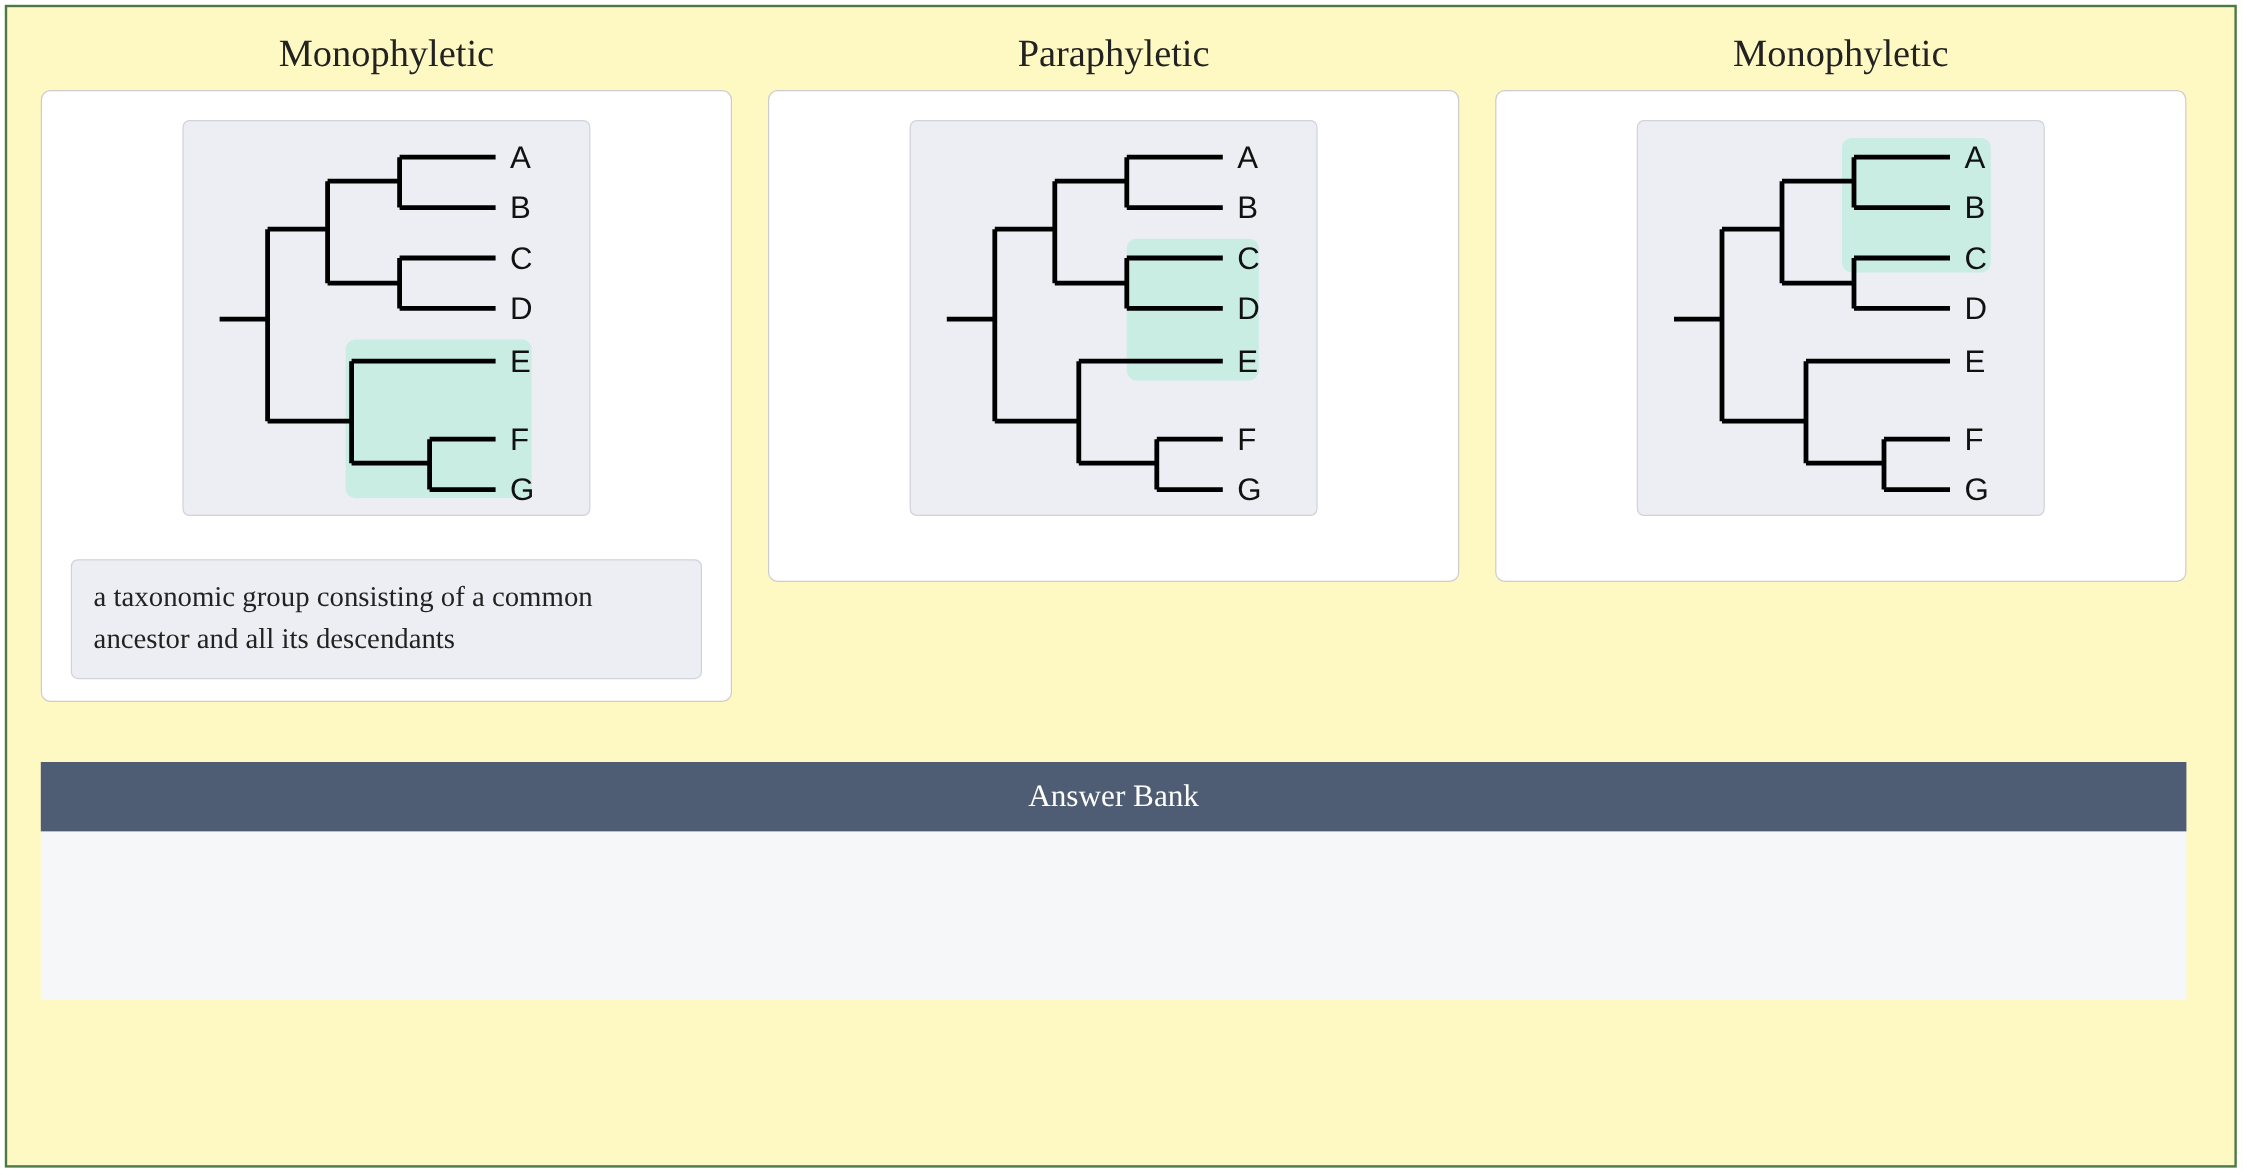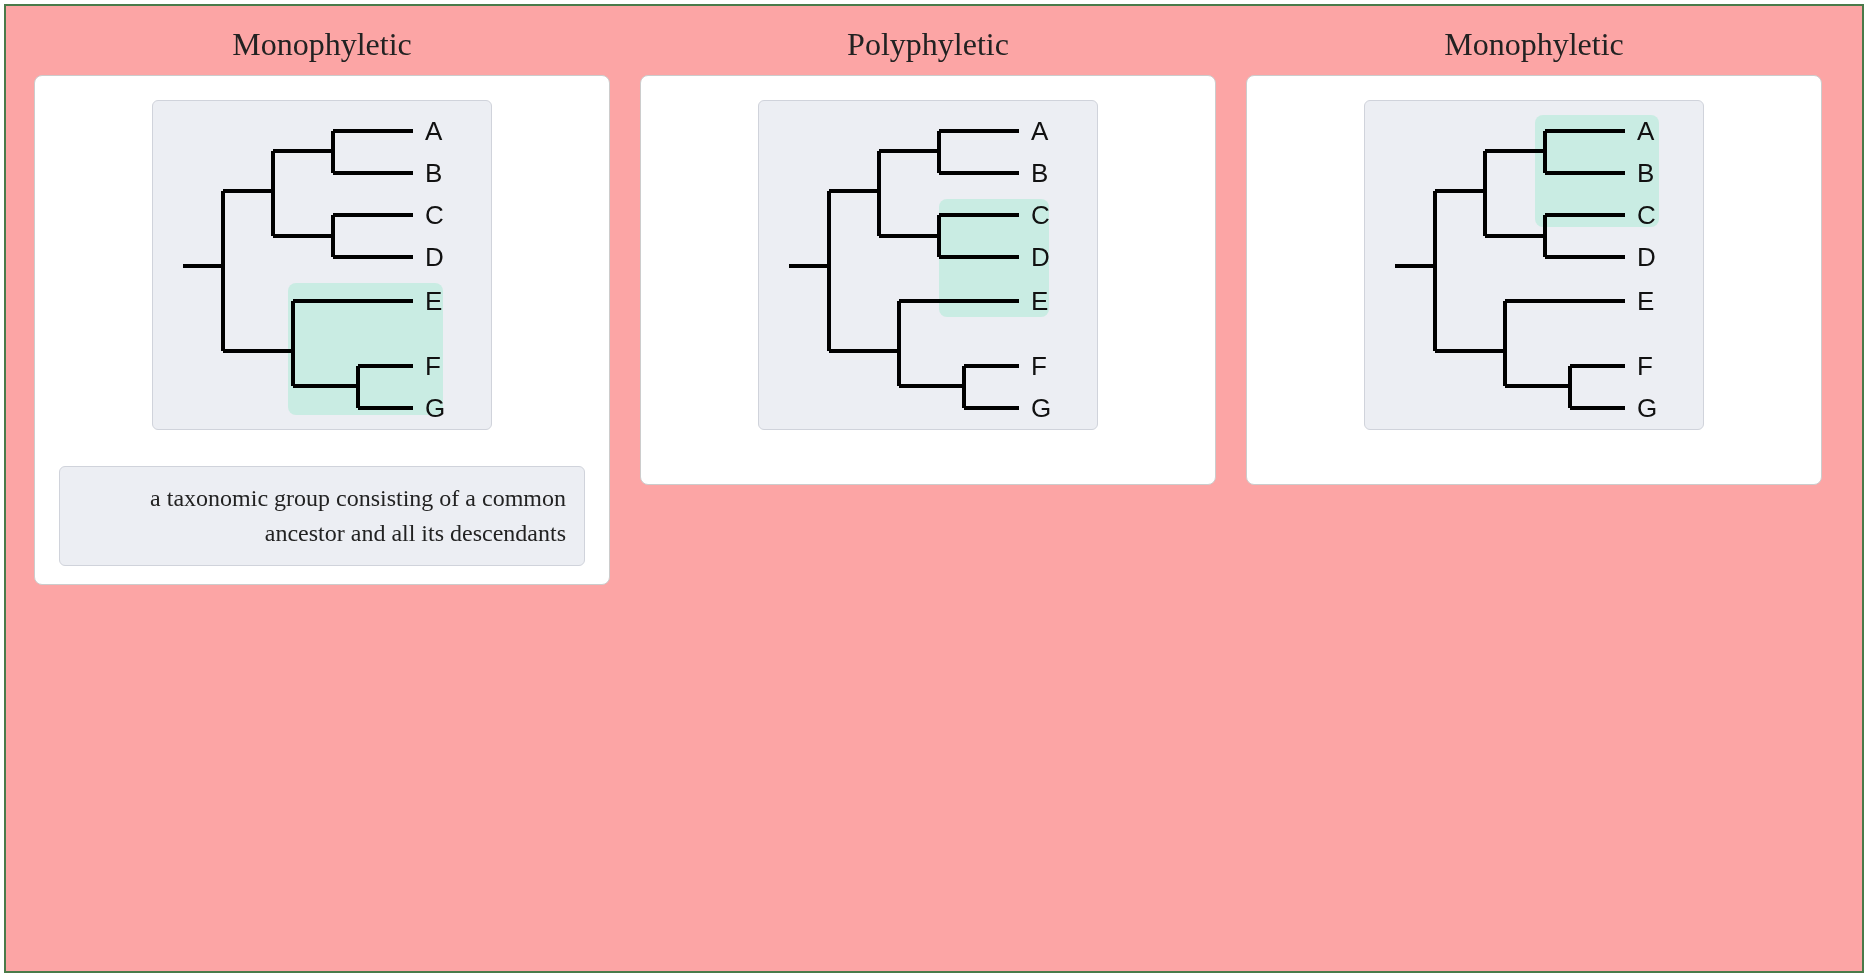--- a/index.html
+++ b/index.html
@@ -7,21 +7,21 @@
     margin: 0;
     padding: 0;
     font-family: Georgia, 'Times New Roman', serif;
     background: #fff;
   }
   .outer-frame {
     border: 2px solid #4a7a4a;
     margin: 4px;
     padding: 20px 40px 0 28px;
     min-height: 969px;
-    background: #fca5a5;
+    background: #fef9c3;
   }
   .cards-row {
     display: flex;
     justify-content: space-between;
     gap: 30px;
     margin-bottom: 50px;
   }
   .card-column {
     flex: 1;
     display: flex;
@@ -55,21 +55,21 @@
     height: 330px;
   }
   .tree-svg {
     display: block;
   }
   .desc-box {
     background: #eceef3;
     border: 1px solid #d0d3db;
     border-radius: 6px;
     padding: 14px 18px;
-    text-align: right;
+    text-align: left;
     font-size: 24px;
     color: #222;
     line-height: 1.45;
     width: 100%;
   }
   .answer-bank {
     background: #4e5d73;
     color: #fff;
     text-align: center;
     font-size: 26px;
@@ -140,21 +140,21 @@
             <text class="taxon-label" x="262" y="199">E</text>
             <text class="taxon-label" x="262" y="264">F</text>
             <text class="taxon-label" x="262" y="306">G</text>
           </svg>
         </div>
         <div class="desc-box">a taxonomic group consisting of a common ancestor and all its descendants</div>
       </div>
     </div>
 
     <div class="card-column">
-      <div class="card-title">Polyphyletic</div>
+      <div class="card-title">Paraphyletic</div>
       <div class="card">
         <div class="tree-box">
           <svg class="tree-svg" width="316" height="310" viewBox="0 0 316 310">
             <rect x="170" y="88" width="110" height="118" rx="8" ry="8" fill="#c9ece3"></rect>
             <g stroke="#000" stroke-width="4" fill="none">
               <line x1="20" y1="155" x2="60" y2="155"></line>
               <line x1="60" y1="80" x2="60" y2="240"></line>
               <line x1="60" y1="80" x2="110" y2="80"></line>
               <line x1="110" y1="40" x2="110" y2="125"></line>
               <line x1="110" y1="40" x2="170" y2="40"></line>
@@ -219,14 +219,18 @@
             <text class="taxon-label" x="262" y="199">E</text>
             <text class="taxon-label" x="262" y="264">F</text>
             <text class="taxon-label" x="262" y="306">G</text>
           </svg>
         </div>
       </div>
     </div>
 
   </div>
 
+  <div>
+    <div class="answer-bank">Answer Bank</div>
+    <div class="answer-bank-body"></div>
+  </div>
 
 </div>
 
 </body></html>

